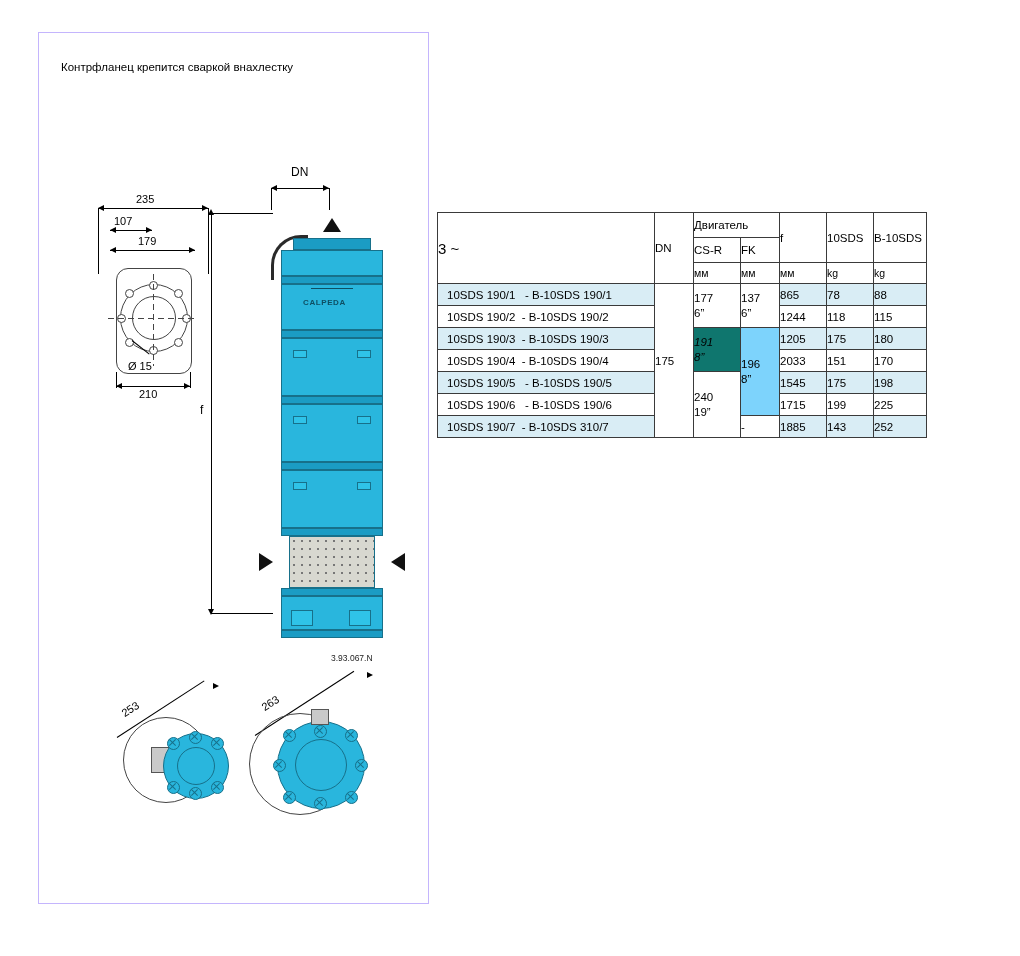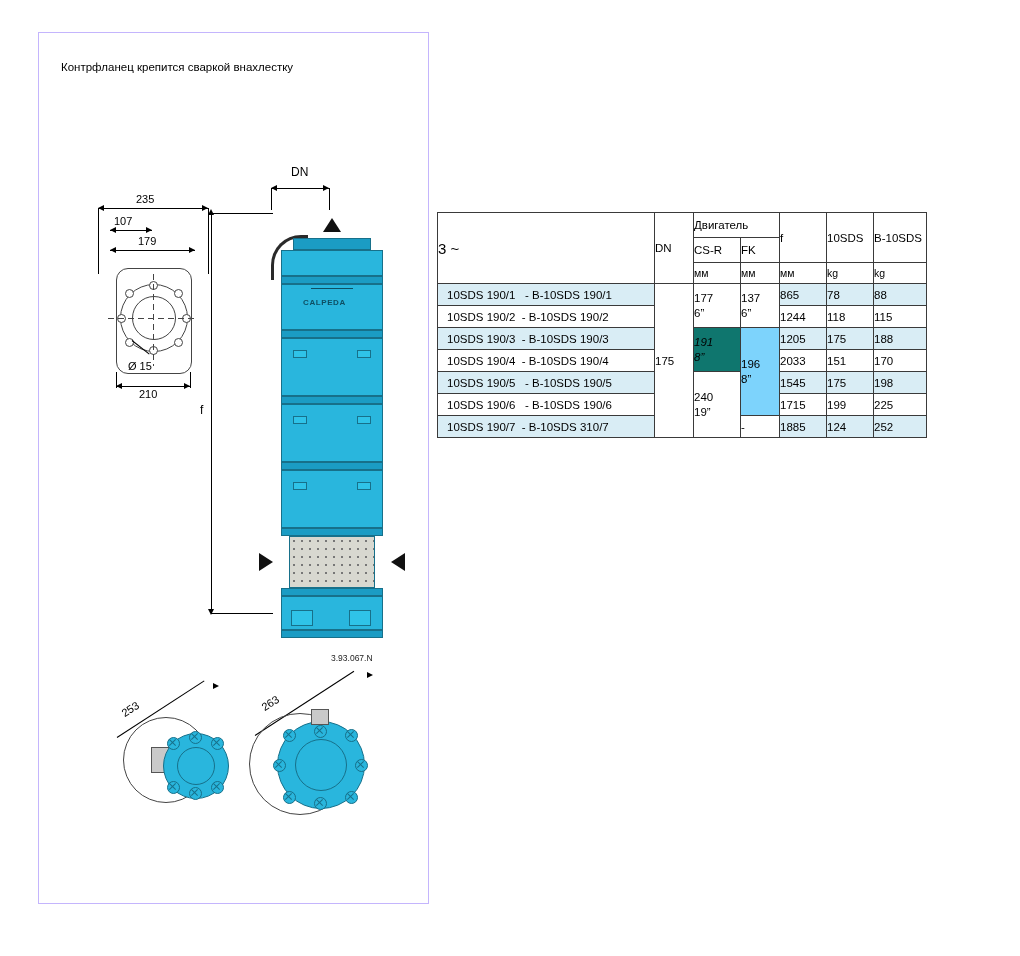--- a/index.html
+++ b/index.html
@@ -445,21 +445,21 @@
     <td rowspan="2" style="background:#0f766e; line-height:1.25;font-style:italic;">
       <div>191</div>
       <div>8”</div>
     </td>
     <td rowspan="4" style="background:#7dd3fc; line-height:1.25;">
       <div>196</div>
       <div>8”</div>
     </td>
     <td>1205</td>
     <td>175</td>
-    <td>188</td>
+    <td>180</td>
   </tr>
 
   <tr class="row-plain tall">
     <td class="cell-model">10SDS 190/4  - B-10SDS 190/4</td>
     <td>2033</td>
     <td>151</td>
     <td>170</td>
   </tr>
 
   <tr class="row-alt tall">
@@ -477,17 +477,17 @@
     <td class="cell-model">10SDS 190/6   - B-10SDS 190/6</td>
     <td>1715</td>
     <td>199</td>
     <td>225</td>
   </tr>
 
   <tr class="row-alt tall">
     <td class="cell-model">10SDS 190/7  - B-10SDS 310/7</td>
     <td style="background:#fff;">-</td>
     <td>1885</td>
-    <td>124</td>
+    <td>143</td>
     <td>252</td>
   </tr>
 </tbody>
   </table>
 
 </body></html>

